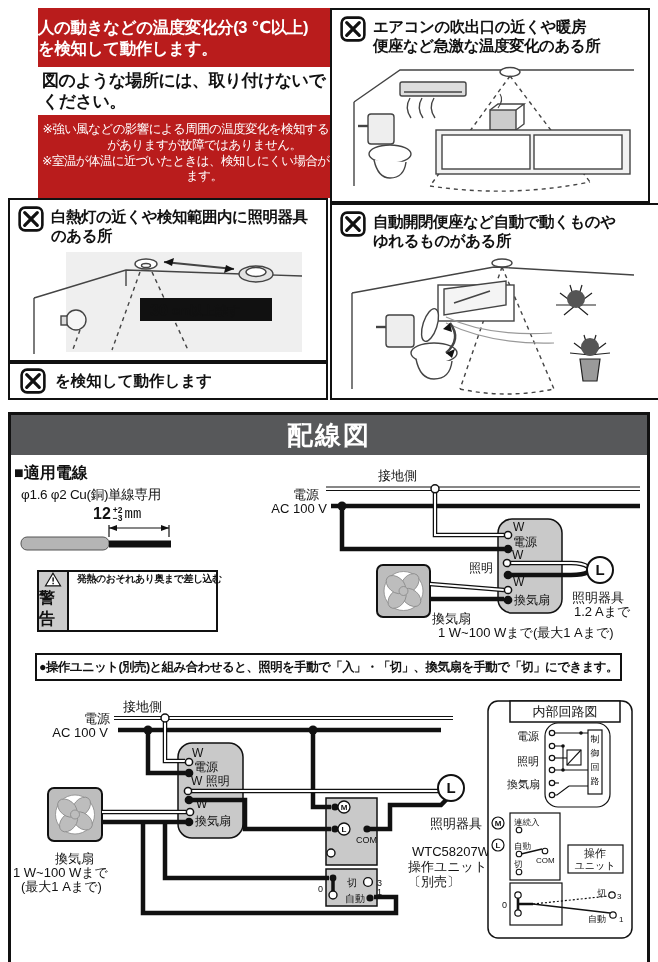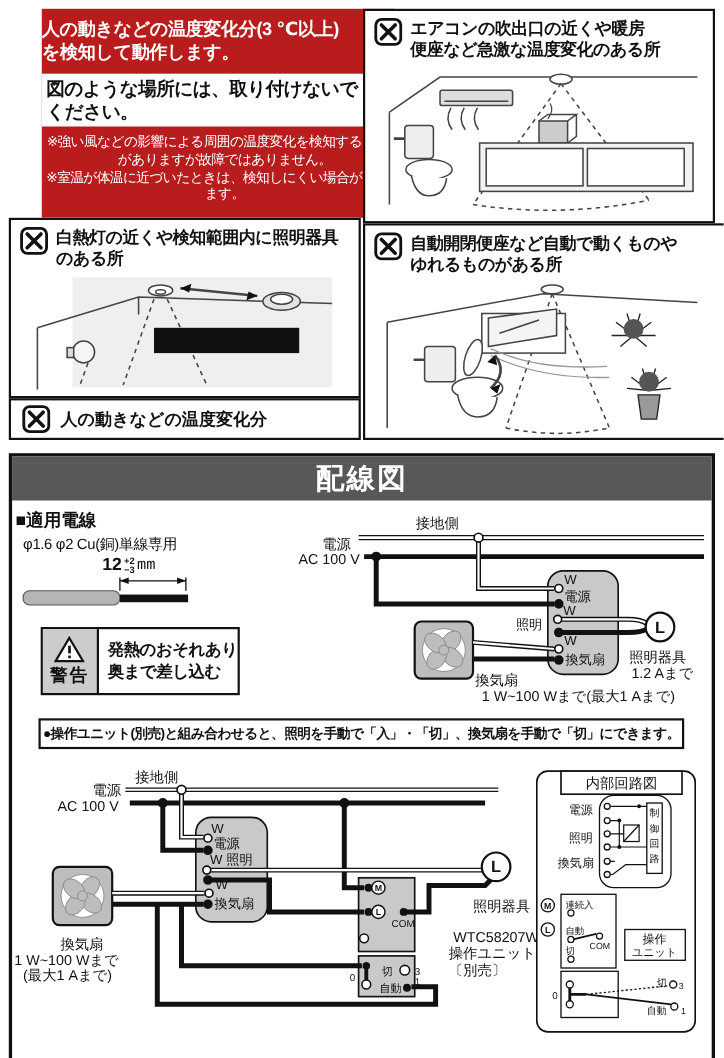--- a/index.html
+++ b/index.html
@@ -20,21 +20,21 @@
   .wsection{left:8px;top:412px;width:642px;height:634px;border:3px solid #111;background:#fff;box-sizing:border-box;padding-left:18px;}
   .wheader{position:absolute;left:0;top:0;width:636px;height:40px;background:#57585a;color:#fff;display:flex;align-items:center;justify-content:center;font-weight:bold;font-size:26px;letter-spacing:2px;}
   .wcontent{position:absolute;left:0;top:40px;width:636px;height:499px;}
   .wire-heading{font-weight:bold;font-size:16px;}
   .wire-spec{font-size:13.5px;letter-spacing:-0.3px;}
   .dim{display:flex;align-items:center;font-size:16px;font-weight:bold;}
   .dim .tol{display:flex;flex-direction:column;font-size:8.5px;line-height:1;margin:0 2px;font-weight:bold;}
   .cautionbox{display:flex;border:2px solid #111;width:181px;height:62px;box-sizing:border-box;}
   .cautionbox .left{width:56px;background:#ccc;border-right:2px solid #111;display:flex;flex-direction:column;align-items:center;justify-content:center;}
   .cautionbox .left .wlabel{font-weight:bold;font-size:16px;letter-spacing:2px;margin-top:1px;}
-  .cautionbox .right{flex:1;display:flex;flex-direction:column;justify-content:center;padding-left:8px;font-weight:bold;font-size:15px;line-height:1.35;letter-spacing:-0.5px;white-space:nowrap;}
+  .cautionbox .right{flex:1;display:flex;flex-direction:row;justify-content:center;padding-left:8px;font-weight:bold;font-size:10px;line-height:1.35;letter-spacing:-0.5px;white-space:nowrap;}
   .notebar{left:24px;top:198px;width:587px;height:28px;border:2px solid #111;display:flex;align-items:center;justify-content:center;font-weight:bold;font-size:12.5px;letter-spacing:-0.6px;white-space:nowrap;box-sizing:border-box;}
   svg{display:block;font-family:inherit;}
   svg text{fill:#111;}
 </style>
 </head>
 <body>
 
 <div id="page">
 
   <div class="abs blackbox">
@@ -137,21 +137,21 @@
         <text x="144" y="69" font-size="12.5" font-weight="bold" fill="#fff">cm以上離す</text>
       </g>
     </svg>
   </div>
 
   <div class="abs cell" style="left:8px;top:362px;width:320px;height:38px;display:flex;align-items:center;padding-left:10px;">
     <svg class="xmark" viewBox="0 0 24 24">
       <rect x="1.5" y="1.5" width="21" height="21" rx="5" fill="#fff" stroke="#111" stroke-width="2.4"></rect>
       <path d="M6.2,6.2 L17.8,17.8 M17.8,6.2 L6.2,17.8" stroke="#111" stroke-width="3" stroke-linecap="round"></path>
     </svg>
-    <div style="font-weight:bold;font-size:15.5px;margin-left:9px;" class="nowrap">人の動きなどの温度変化分</div>
+    <div style="font-weight:bold;font-size:15.5px;margin-left:9px;" class="nowrap">を検知して動作します</div>
   </div>
 
   <div class="abs cell" style="left:330px;top:203px;width:372px;height:197px;">
     <div class="cell-head">
       <svg class="xmark" viewBox="0 0 24 24">
         <rect x="1.5" y="1.5" width="21" height="21" rx="5" fill="#fff" stroke="#111" stroke-width="2.4"></rect>
         <path d="M6.2,6.2 L17.8,17.8 M17.8,6.2 L6.2,17.8" stroke="#111" stroke-width="3" stroke-linecap="round"></path>
       </svg>
       <div class="txt">
         <div class="nowrap">自動開閉便座など自動で動くものや</div>

